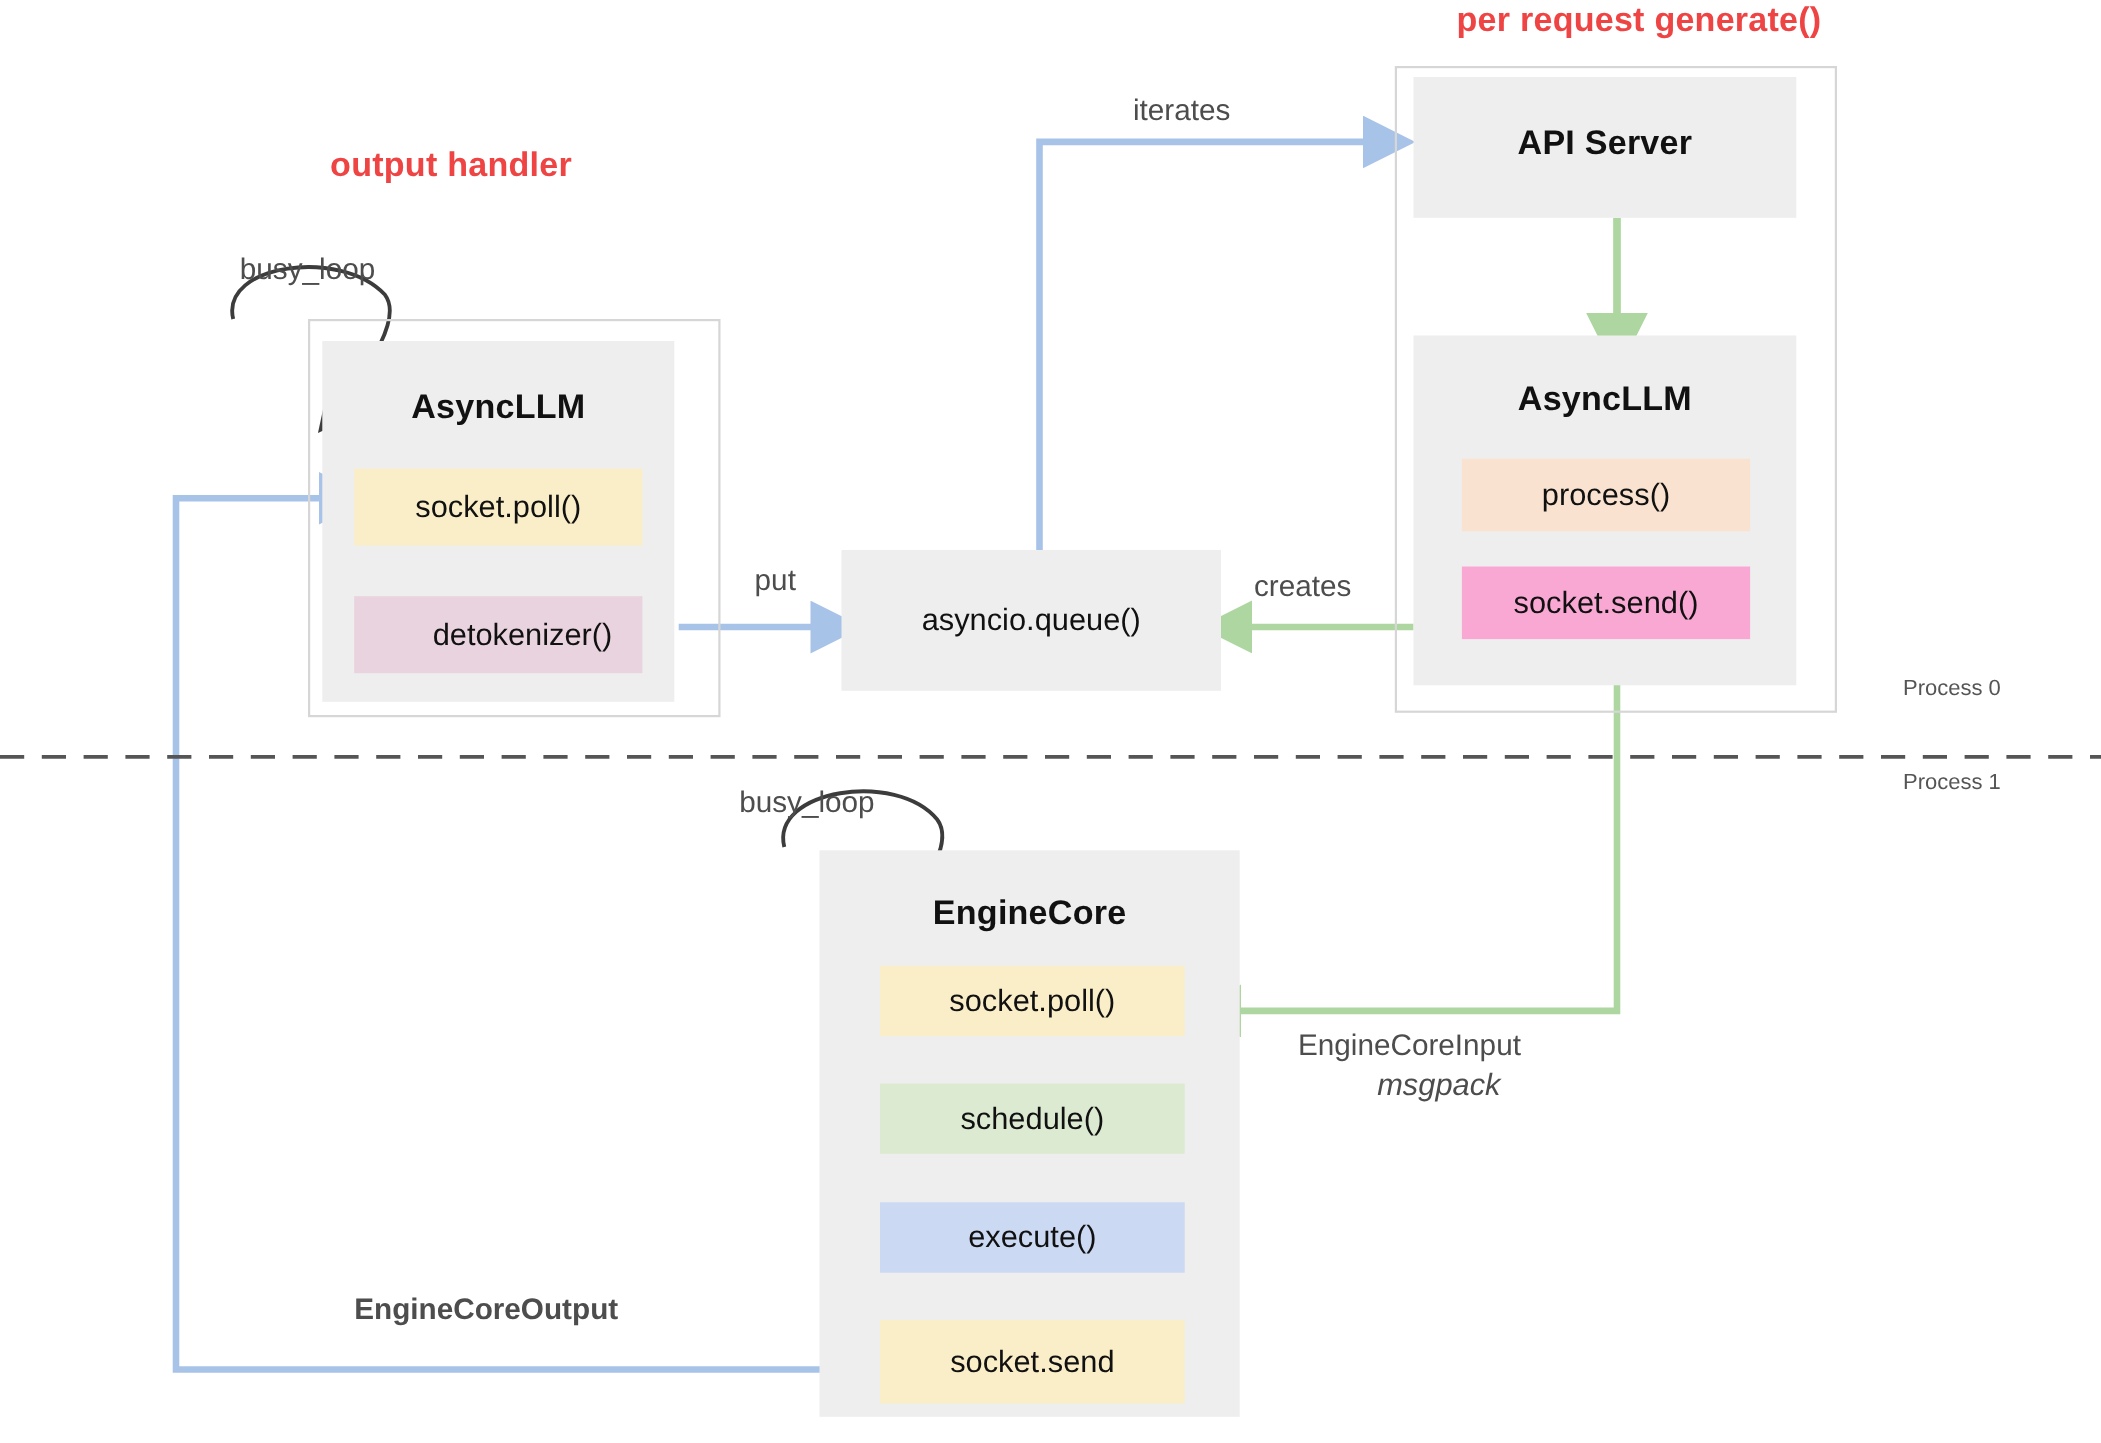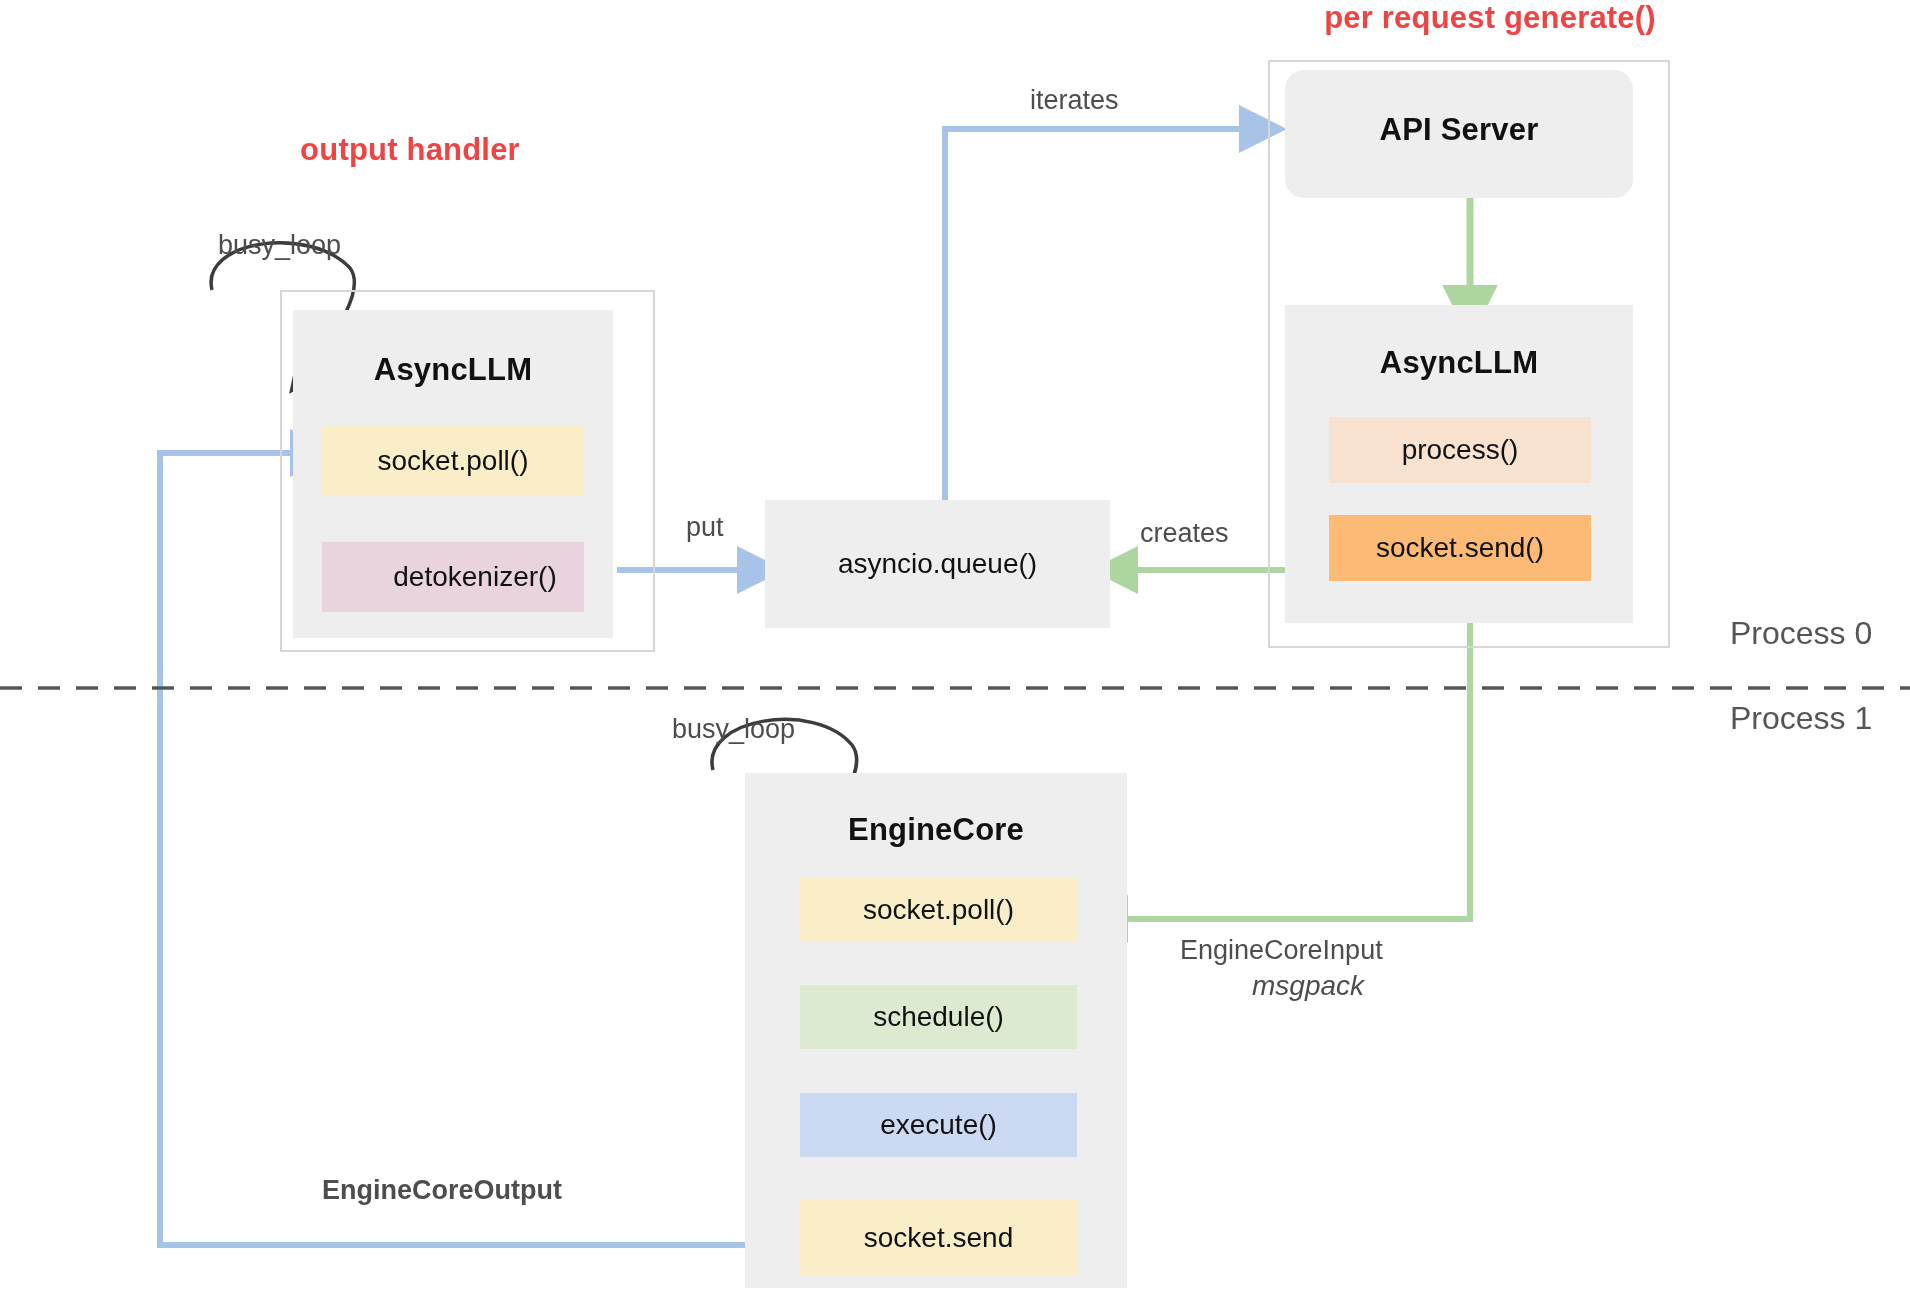--- a/index.html
+++ b/index.html
@@ -65,21 +65,21 @@
     color: #4d4d4d;
     white-space: nowrap;
   }
   .edge-label.italic {
     font-style: italic;
     font-size: 28px;
     color: #4d4d4d;
   }
   .process-label {
     position: absolute;
-    font-size: 32px;
+    font-size: 20px;
     color: #555555;
     white-space: nowrap;
   }
   .plain-node {
     position: absolute;
     box-sizing: border-box;
     background: #eeeeee;
     display: flex;
     align-items: center;
     justify-content: center;
@@ -141,28 +141,28 @@
   <div class="plain-node" style="left:765px; top:500px; width:345px; height:128px;">asyncio.queue()</div>
 
   <div class="edge-label" style="left:686px; top:512px;">put</div>
 
   <div class="edge-label" style="left:1030px; top:85px;">iterates</div>
 
   <div class="edge-label" style="left:1140px; top:518px;">creates</div>
 
   <div class="outer-group" style="left:1268px; top:60px; width:402px; height:588px;"></div>
 
-  <div class="grey-box" style="left:1285px; top:70px; width:348px; height:128px;border-radius:19px;">
+  <div class="grey-box" style="left:1285px; top:70px; width:348px; height:128px;">
     <div class="box-title" style="left:0; top:42px; width:348px;">API Server</div>
   </div>
 
   <div class="grey-box" style="left:1285px; top:305px; width:348px; height:318px;">
     <div class="box-title" style="left:0; top:40px; width:348px;">AsyncLLM</div>
     <div class="sub-box" style="left:44px; top:112px; width:262px; height:66px; background:#f9e3d0;">process()</div>
-    <div class="sub-box" style="left:44px; top:210px; width:262px; height:66px; background:#fdba74;">socket.send()</div>
+    <div class="sub-box" style="left:44px; top:210px; width:262px; height:66px; background:#f9a8d4;">socket.send()</div>
   </div>
 
   <div class="process-label" style="left:1730px; top:615px;">Process 0</div>
   <div class="process-label" style="left:1730px; top:700px;">Process 1</div>
 
   <div class="grey-box" style="left:745px; top:773px; width:382px; height:515px;">
     <div class="box-title" style="left:0; top:39px; width:382px;">EngineCore</div>
     <div class="sub-box" style="left:55px; top:105px; width:277px; height:64px; background:#faeec8;">socket.poll()</div>
     <div class="sub-box" style="left:55px; top:212px; width:277px; height:64px; background:#dcead2;">schedule()</div>
     <div class="sub-box" style="left:55px; top:320px; width:277px; height:64px; background:#ccd9f3;">execute()</div>

